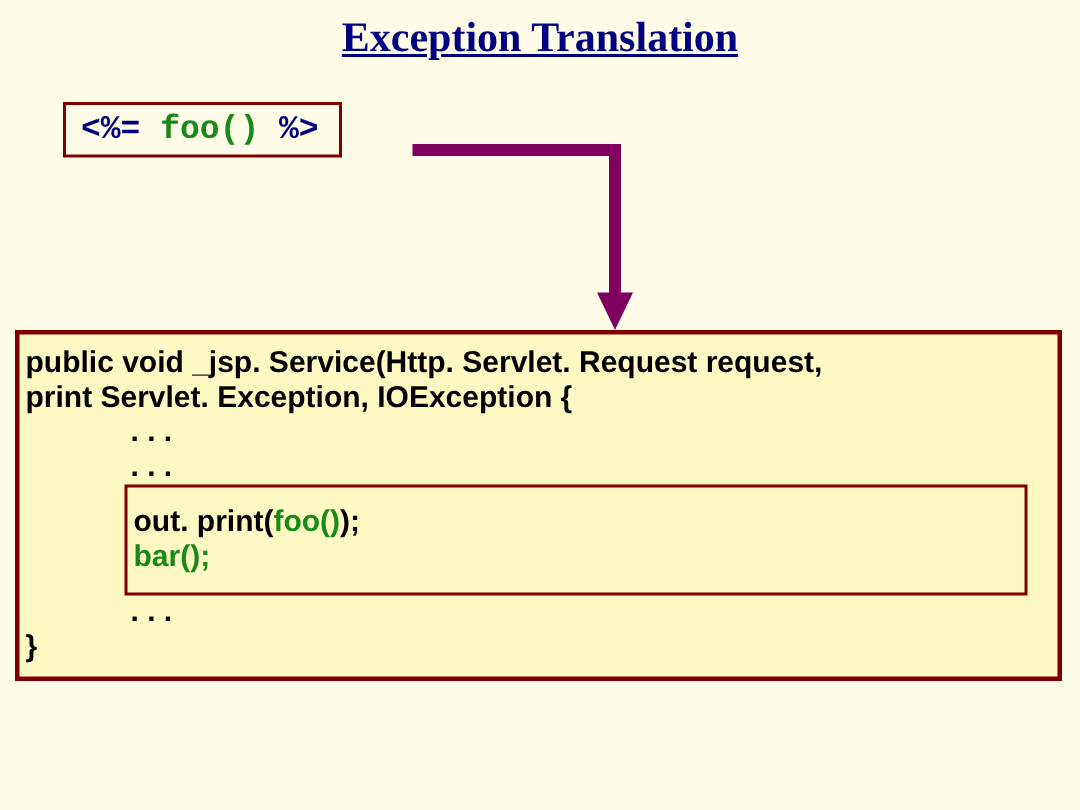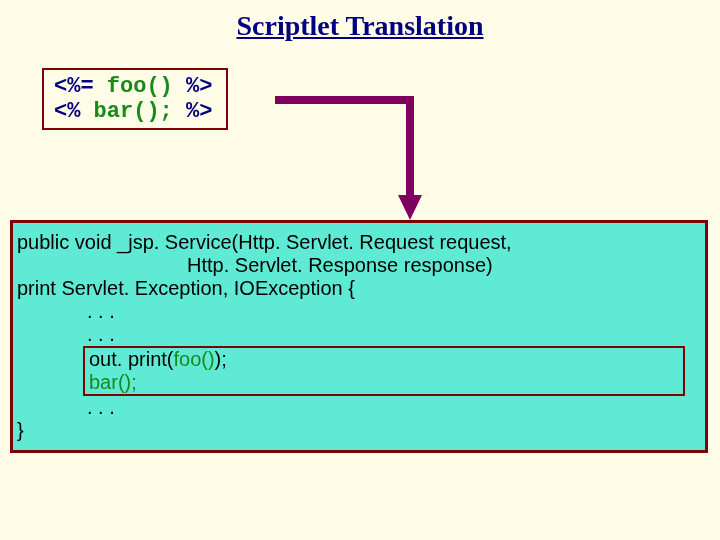--- a/index.html
+++ b/index.html
@@ -41,52 +41,50 @@
   }
   .java-box {
     position: absolute;
     top: 220px;
     left: 10px;
     width: 680px;
     border: 3px solid #800000;
     padding: 8px 8px 8px 4px;
     font-family: Arial, sans-serif;
     font-size: 20px;
-    font-weight: normal;
+    font-weight: bold;
     color: #000;
-    background: #5eead4;
+    background: #fef9c3;
   }
   .java-box .line { white-space: pre; }
   .java-box .green { color: #198a19; }
   .highlight-box {
     border: 2px solid #800000;
     margin: 0 12px 0 66px;
-    padding: 0 4px;
+    padding: 12px 4px;
   }
   .indent1 { padding-left: 70px; }
   .indent2 { padding-left: 170px; }
 </style>
 </head>
 <body>
 
-<div class="title">Scriptlet Translation</div>
+<div class="title">Exception Translation</div>
 
 <div class="scriptlet-box">
   <div><span>&lt;%= </span><span class="green">foo()</span><span> %&gt;</span></div>
-  <div><span>&lt;% </span><span class="green">bar();</span><span> %&gt;</span></div>
 </div>
 
 <svg class="arrow-svg" width="180" height="140">
   <path d="M 5 5 L 140 5 L 140 105" stroke="#800060" stroke-width="8" fill="none"></path>
   <polygon points="140,125 128,100 152,100" fill="#800060"></polygon>
 </svg>
 
 <div class="java-box">
   <div class="line">public void _jsp. Service(Http. Servlet. Request request,</div>
-  <div class="line indent2">Http. Servlet. Response response)</div>
   <div class="line">print Servlet. Exception, IOException {</div>
   <div class="line indent1">. . .</div>
   <div class="line indent1">. . .</div>
   <div class="highlight-box">
     <div class="line"><span>out. print(</span><span class="green">foo()</span><span>);</span></div>
     <div class="line green">bar();</div>
   </div>
   <div class="line indent1">. . .</div>
   <div class="line">}</div>
 </div>

